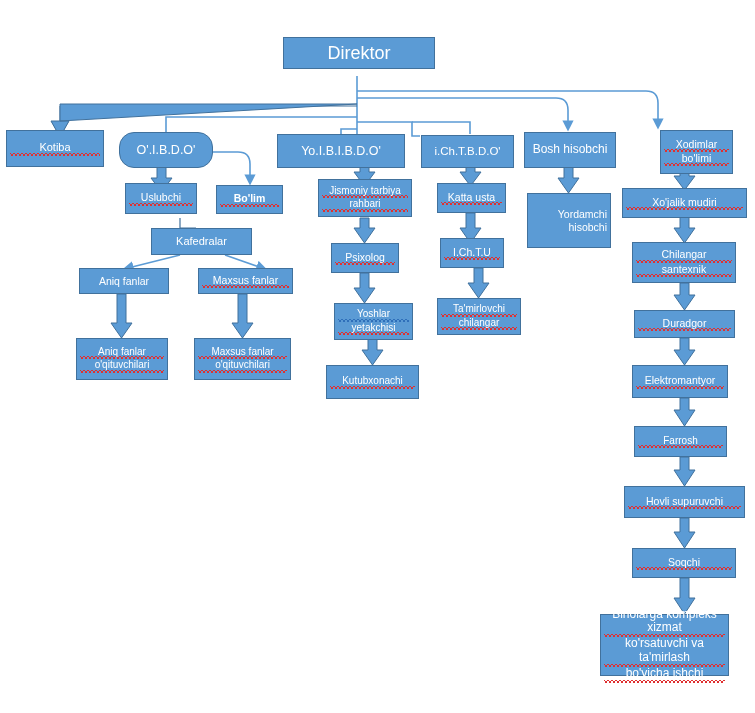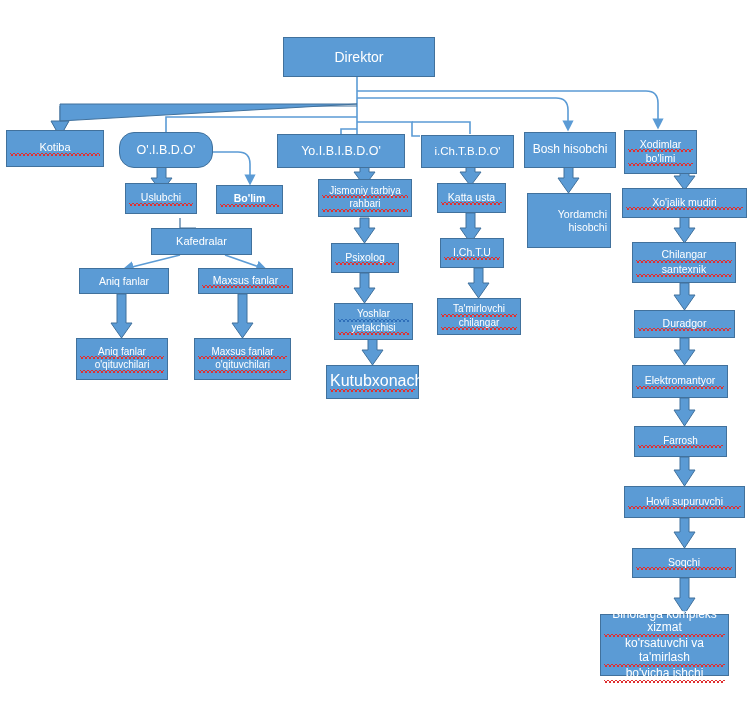--- a/index.html
+++ b/index.html
@@ -179,21 +179,21 @@
 
     <g>
       <path d="M 680 518 L 689 518 L 689 532 L 695 532 L 684.5 548 L 674 532 L 680 532 Z" fill="#5B9BD5" stroke="#41719C" stroke-width="1"></path>
     </g>
 
     <g>
       <path d="M 680 578 L 689 578 L 689 598 L 695 598 L 684.5 614 L 674 598 L 680 598 Z" fill="#5B9BD5" stroke="#41719C" stroke-width="1"></path>
     </g>
   </svg>
 
-  <div class="node" style="left:283px; top:37px; width:152px; height:40px; font-size:14px;">
+  <div class="node" style="left:283px; top:37px; width:152px; height:32px; font-size:18px;">
     <span>Direktor</span>
   </div>
 
   <div class="node" style="left:6px; top:130px; width:98px; height:37px; font-size:11px;">
     <span class="sp">Kotiba</span>
   </div>
 
   <div class="node" style="left:119px; top:132px; width:94px; height:36px; font-size:12.5px;border-radius:15px;">
     <span>O'.I.B.D.O'</span>
   </div>
@@ -203,21 +203,21 @@
   </div>
 
   <div class="node" style="left:421px; top:135px; width:93px; height:33px; font-size:11.5px;">
     <span>i.Ch.T.B.D.O'</span>
   </div>
 
   <div class="node" style="left:524px; top:132px; width:92px; height:36px; font-size:12px;">
     <span>Bosh hisobchi</span>
   </div>
 
-  <div class="node" style="left:624px; top:130px; width:73px; height:44px; font-size:10.5px; flex-direction:column;">
+  <div class="node" style="left:660px; top:130px; width:73px; height:44px; font-size:10.5px; flex-direction:column;">
     <span class="sp">Xodimlar</span>
     <span class="sp">bo'limi</span>
   </div>
 
   <div class="node" style="left:125px; top:183px; width:72px; height:31px; font-size:10.5px;">
     <span class="sp">Uslubchi</span>
   </div>
 
   <div class="node" style="left:216px; top:185px; width:67px; height:29px; font-size:10.5px;font-weight:bold;">
     <span class="sp">Bo'lim</span>
@@ -283,21 +283,21 @@
   <div class="node" style="left:76px; top:338px; width:92px; height:42px; font-size:10px; flex-direction:column;">
     <span class="sp">Aniq fanlar</span>
     <span class="sp">o'qituvchilari</span>
   </div>
 
   <div class="node" style="left:194px; top:338px; width:97px; height:42px; font-size:10px; flex-direction:column;">
     <span class="sp">Maxsus fanlar</span>
     <span class="sp">o'qituvchilari</span>
   </div>
 
-  <div class="node" style="left:326px; top:365px; width:93px; height:34px; font-size:16px;">
+  <div class="node" style="left:326px; top:365px; width:93px; height:34px; font-size:10px;">
     <span class="sp">Kutubxonachi</span>
   </div>
 
   <div class="node" style="left:632px; top:365px; width:96px; height:33px; font-size:10.5px;">
     <span class="sp">Elektromantyor</span>
   </div>
 
   <div class="node" style="left:634px; top:426px; width:93px; height:31px; font-size:10px;">
     <span class="sp">Farrosh</span>
   </div>

